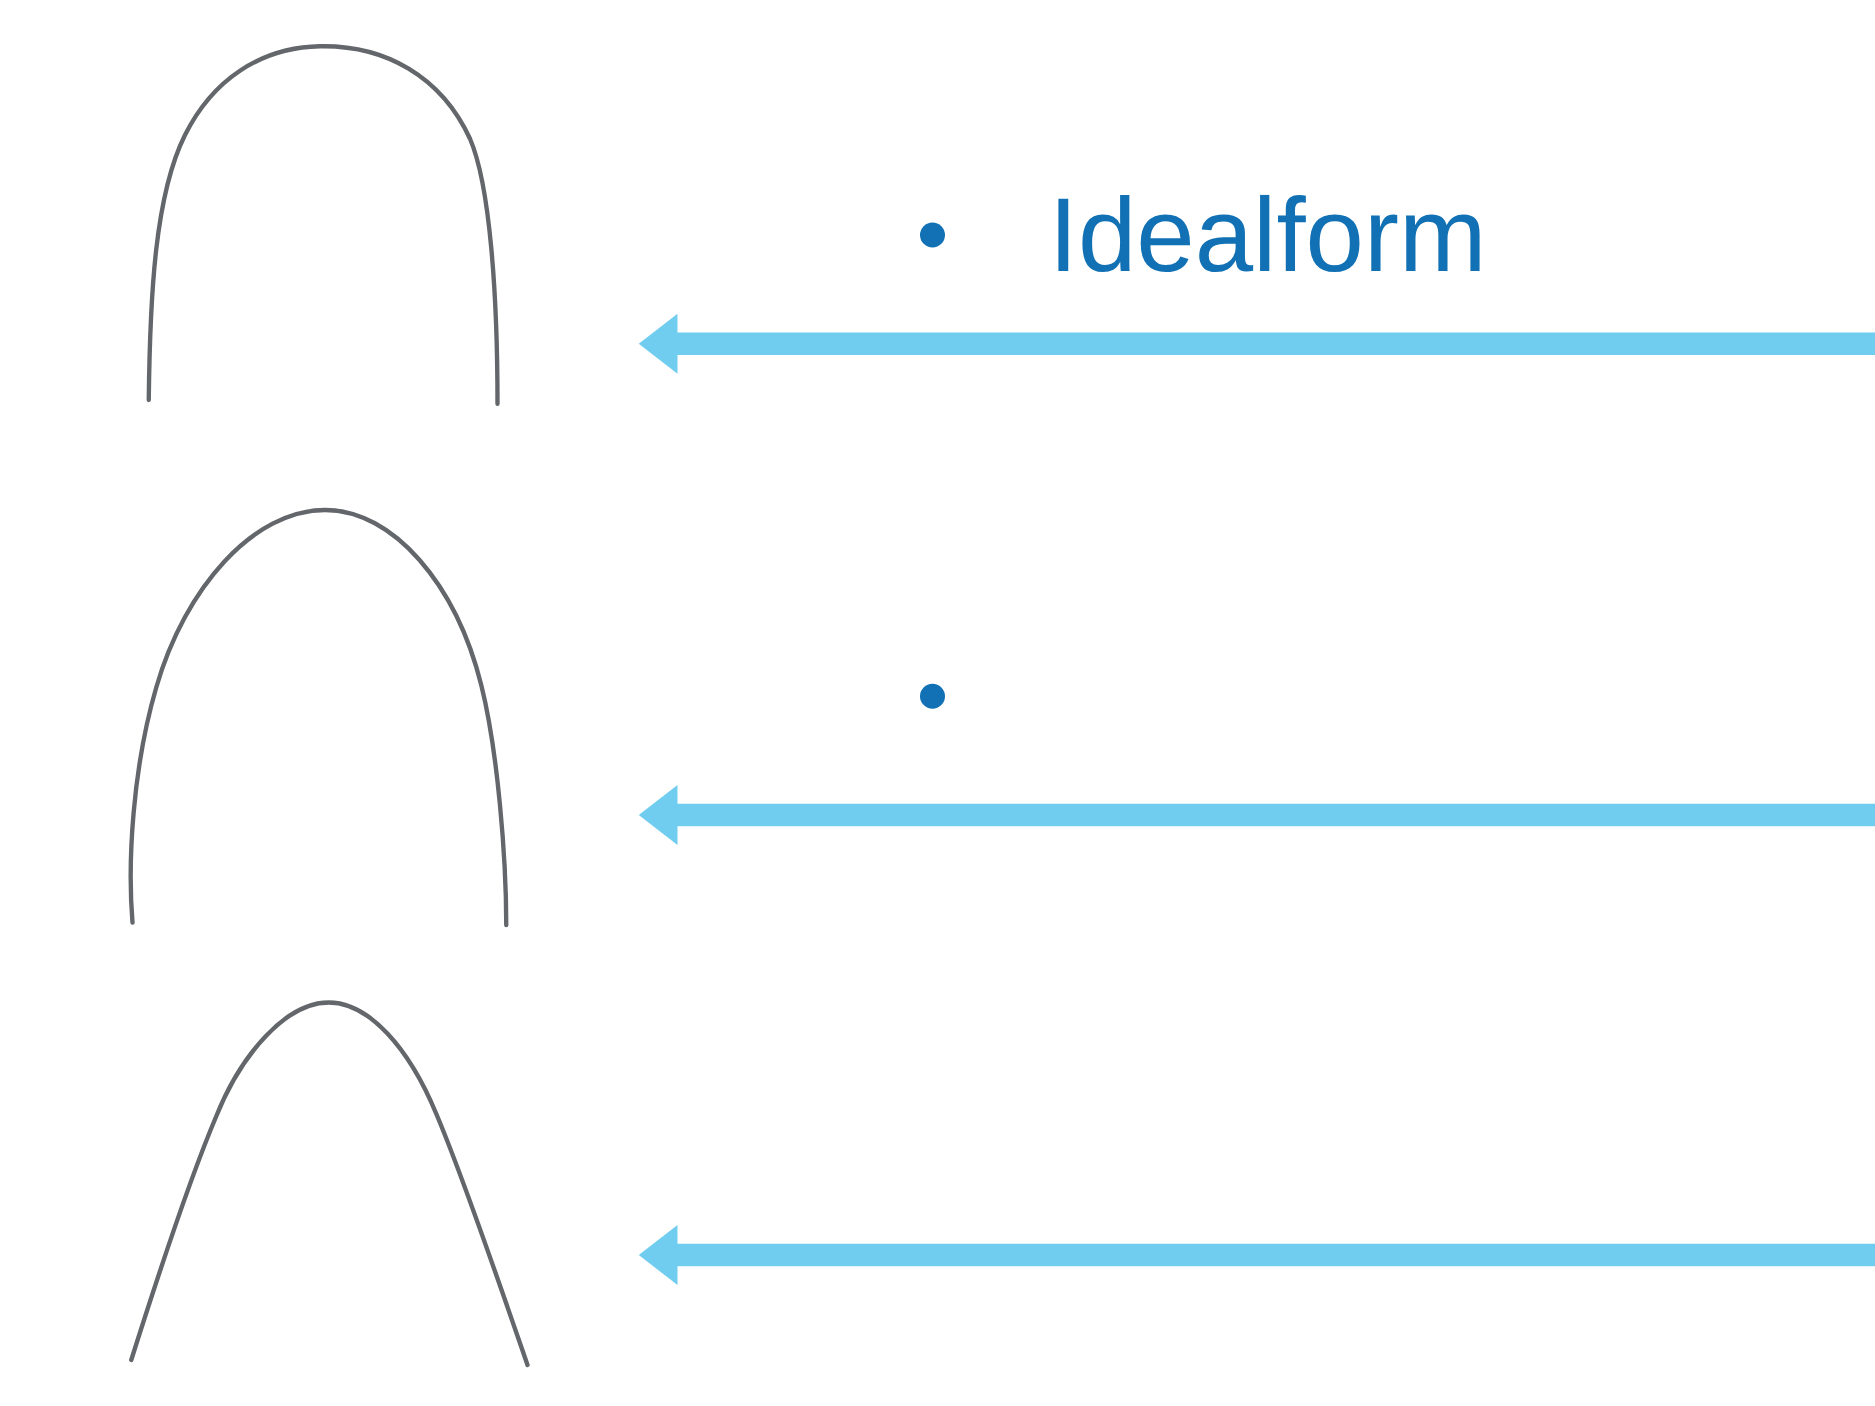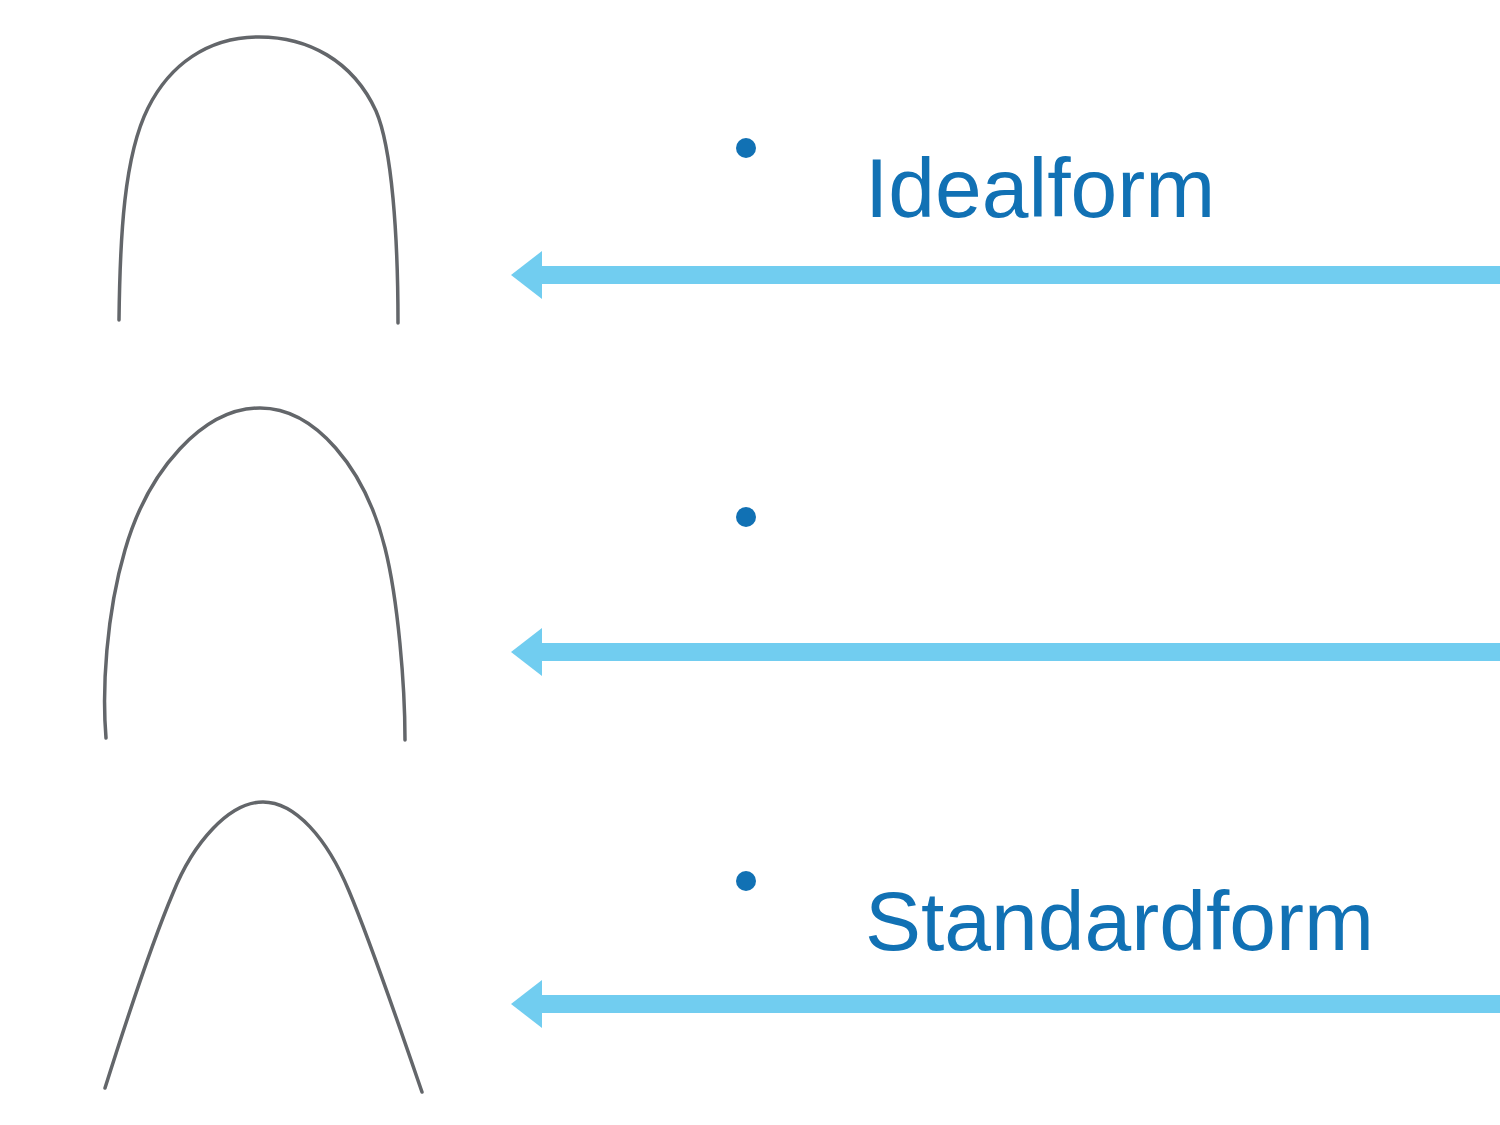--- a/index.html
+++ b/index.html
@@ -26,22 +26,22 @@
     fill:none;
     stroke:var(--wire-gray);
     stroke-width:3.5;
     stroke-linecap:round;
   }
   .label-row{
     position:absolute;
     left:736px;
     height:100px;
     display:flex;
-    align-items:flex-start;
-    gap:109px;
+    align-items:center;
+    gap:83px;
     white-space:nowrap;
   }
   .row-1{top:138px;}
   .row-2{top:507px;}
   .row-3{top:871px;}
   .bullet{
     width:20px;
     height:20px;
     border-radius:50%;
     background:var(--bullet-blue);
@@ -77,24 +77,20 @@
 
   <div class="label-row row-1">
     <span class="bullet"></span>
     <span class="label-text">Idealform</span>
   </div>
 
   <div class="label-row row-2">
     <span class="bullet"></span>
   </div>
 
-  <div class="label-row row-3">
-    <span class="bullet"></span>
-    <span class="label-text">Standardform</span>
-  </div>
 
   <svg class="arrow-svg arrow-1" viewBox="0 0 992 56" preserveAspectRatio="none" aria-hidden="true">
     <rect class="arrow-shape" x="30" y="19" width="962" height="18"></rect>
     <polygon class="arrow-shape" points="3,28 34,4 34,52"></polygon>
   </svg>
 
   <svg class="arrow-svg arrow-2" viewBox="0 0 992 56" preserveAspectRatio="none" aria-hidden="true">
     <rect class="arrow-shape" x="30" y="19" width="962" height="18"></rect>
     <polygon class="arrow-shape" points="3,28 34,4 34,52"></polygon>
   </svg>

